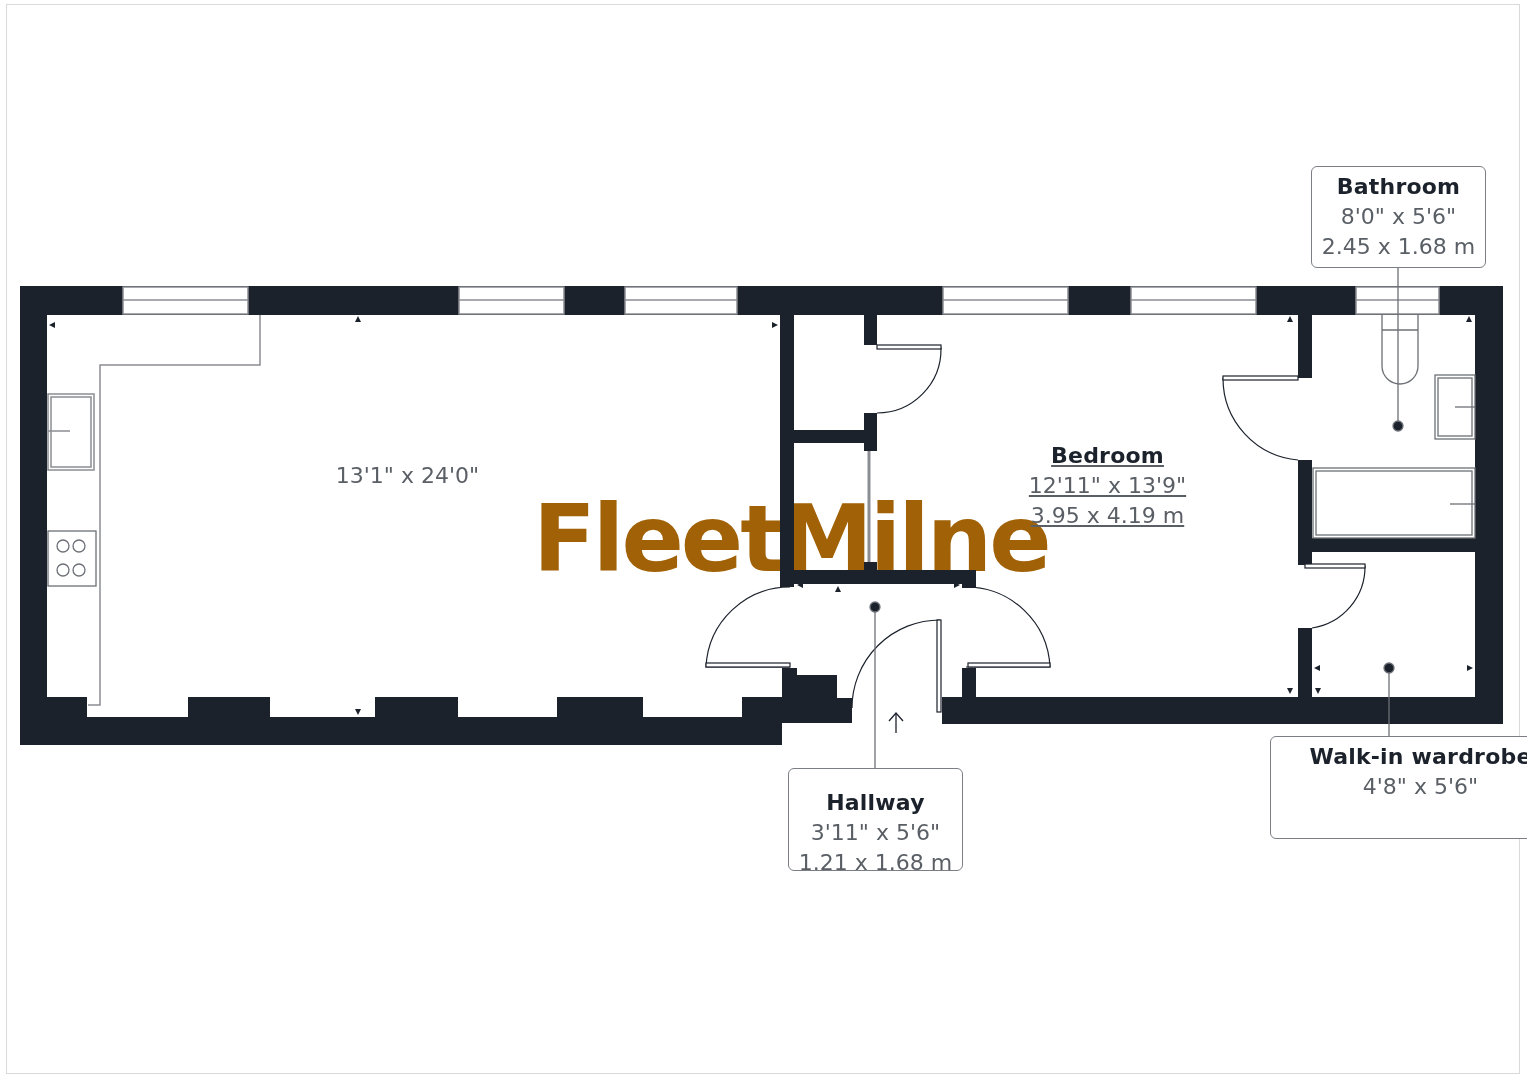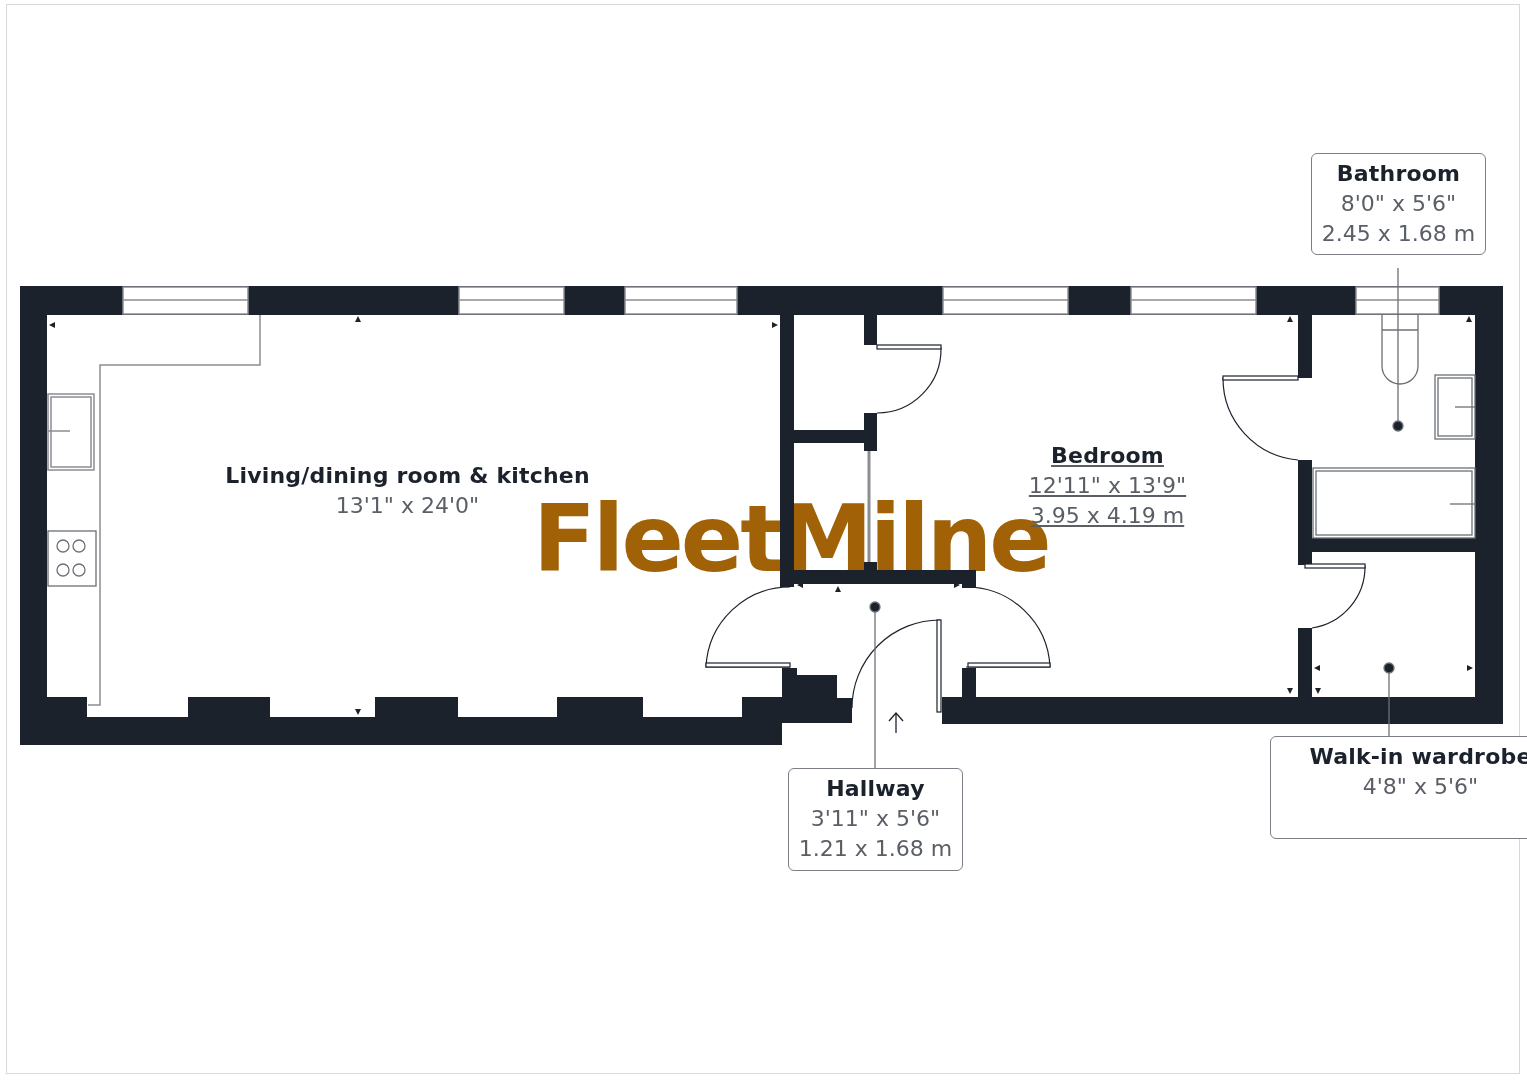--- a/index.html
+++ b/index.html
@@ -144,37 +144,36 @@
     <polygon points="1318,694 1315,688 1321,688"></polygon>
     <polygon points="1473,668 1467,665 1467,671"></polygon>
     <polygon points="1314,668 1320,665 1320,671"></polygon>
     <polygon points="797,585 803,582 803,588"></polygon>
     <polygon points="838,586 835,592 841,592"></polygon>
     <polygon points="960,585 954,582 954,588"></polygon>
   </g>
 </svg>
 
 <div class="label" style="left:225px;top:461px;width:365px;">
-  <div class="title">Living/dining room &amp; kitchen</div>
   <div class="dim">13'1" x 24'0"</div>
 </div>
 
 <div class="label" style="left:1010px;top:441px;width:195px;text-decoration:underline;">
   <div class="title">Bedroom</div>
   <div class="dim">12'11" x 13'9"</div>
   <div class="dim">3.95 x 4.19 m</div>
 </div>
 
-<div class="label box" style="left:1311px;top:153px;width:175px;height:102px;padding-top:5px;">
+<div class="label box" style="left:1311px;top:166px;width:175px;height:102px;padding-top:5px;">
   <div class="title">Bathroom</div>
   <div class="dim">8'0" x 5'6"</div>
   <div class="dim">2.45 x 1.68 m</div>
 </div>
 
-<div class="label box" style="left:788px;top:768px;width:175px;height:103px;padding-top:5px;">
+<div class="label box" style="left:788px;top:768px;width:175px;height:103px;padding-top:19px;">
   <div class="title">Hallway</div>
   <div class="dim">3'11" x 5'6"</div>
   <div class="dim">1.21 x 1.68 m</div>
 </div>
 
 <div class="label box" style="left:1270px;top:736px;width:280px;height:103px;padding-top:5px;padding-left:21px;">
   <div class="title">Walk-in wardrobe</div>
   <div class="dim">4'8" x 5'6"</div>
 </div>
 

